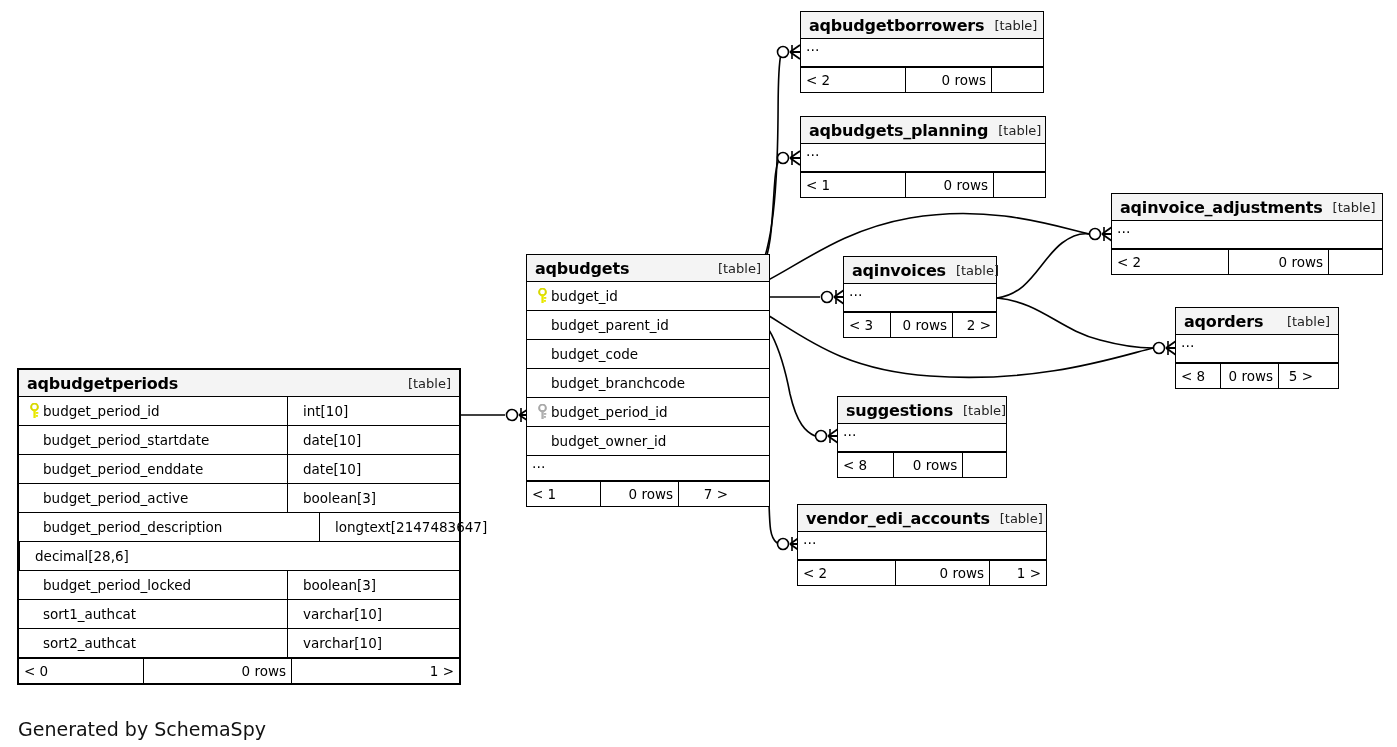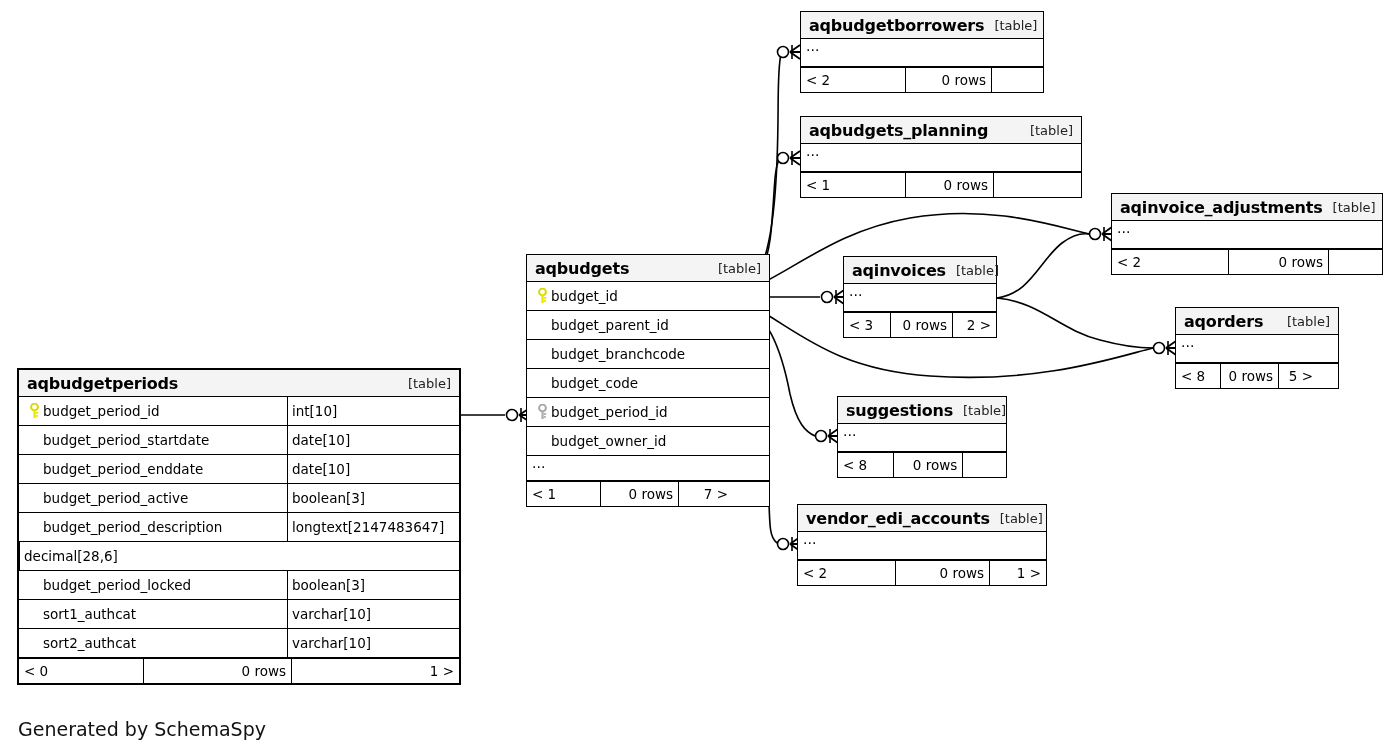--- a/index.html
+++ b/index.html
@@ -76,21 +76,21 @@
     display: flex;
     align-items: flex-start;
     padding-left: 6px;
     box-sizing: border-box;
     overflow: hidden;
     white-space: nowrap;
   }
   .col-type {
     flex: 0 0 auto;
     border-left: 1px solid #000;
-    padding-left: 4px;
+    padding-left: 15px;
     box-sizing: border-box;
     height: 100%;
     display: flex;
     align-items: center;
     white-space: nowrap;
   }
 
   .keyslot {
     width: 18px;
     flex: 0 0 18px;
@@ -246,21 +246,21 @@
         <span>budget_period_active</span>
       </div>
       <div class="col-type" style="width:172px;">boolean[3]</div>
     </div>
 
     <div class="row">
       <div class="col-name">
         <span class="keyslot"></span>
         <span>budget_period_description</span>
       </div>
-      <div class="col-type" style="width:172px;">longtext[2147483647]</div>
+      <div class="col-type" style="width:140px;">longtext[2147483647]</div>
     </div>
 
     <div class="row">
       <div class="col-type" style="width:172px;">decimal[28,6]</div>
     </div>
 
     <div class="row">
       <div class="col-name">
         <span class="keyslot"></span>
         <span>budget_period_locked</span>
@@ -314,28 +314,28 @@
     <div class="row">
       <div class="col-name">
         <span class="keyslot"></span>
         <span>budget_parent_id</span>
       </div>
     </div>
 
     <div class="row">
       <div class="col-name">
         <span class="keyslot"></span>
+        <span>budget_code</span>
+      </div>
+    </div>
+
+    <div class="row">
+      <div class="col-name">
+        <span class="keyslot"></span>
         <span>budget_branchcode</span>
-      </div>
-    </div>
-
-    <div class="row">
-      <div class="col-name">
-        <span class="keyslot"></span>
-        <span>budget_code</span>
       </div>
     </div>
 
     <div class="row">
       <div class="col-name">
         <span class="keyslot">
           <svg width="11" height="16" viewBox="0 0 11 16">
               <circle cx="5.5" cy="4" r="3.4" fill="none" stroke="#a8a8a8" stroke-width="2"></circle>
               <rect x="4.4" y="6" width="2.3" height="9" fill="#b0b0b0"></rect>
               <rect x="6.7" y="9" width="2.6" height="1.8" fill="#b0b0b0"></rect>
@@ -368,21 +368,21 @@
       <span class="tbl-tag">[table]</span>
     </div>
     <div class="ellipsis-row" style="height:28px;">...</div>
     <div class="foot">
       <div class="f-left" style="width:104px;">&lt; 2</div>
       <div class="f-mid" style="width:86px;">0 rows</div>
       <div class="f-right" style="width:52px;"></div>
     </div>
   </div>
 
-  <div class="tbl thin" style="left:800px; top:116px; width:282px;">
+  <div class="tbl thin" style="left:800px; top:116px; width:246px;">
     <div class="tbl-head">
       <span class="tbl-name">aqbudgets_planning</span>
       <span class="tbl-tag">[table]</span>
     </div>
     <div class="ellipsis-row" style="height:28px;">...</div>
     <div class="foot">
       <div class="f-left" style="width:104px;">&lt; 1</div>
       <div class="f-mid" style="width:88px;">0 rows</div>
       <div class="f-right" style="width:52px;"></div>
     </div>

